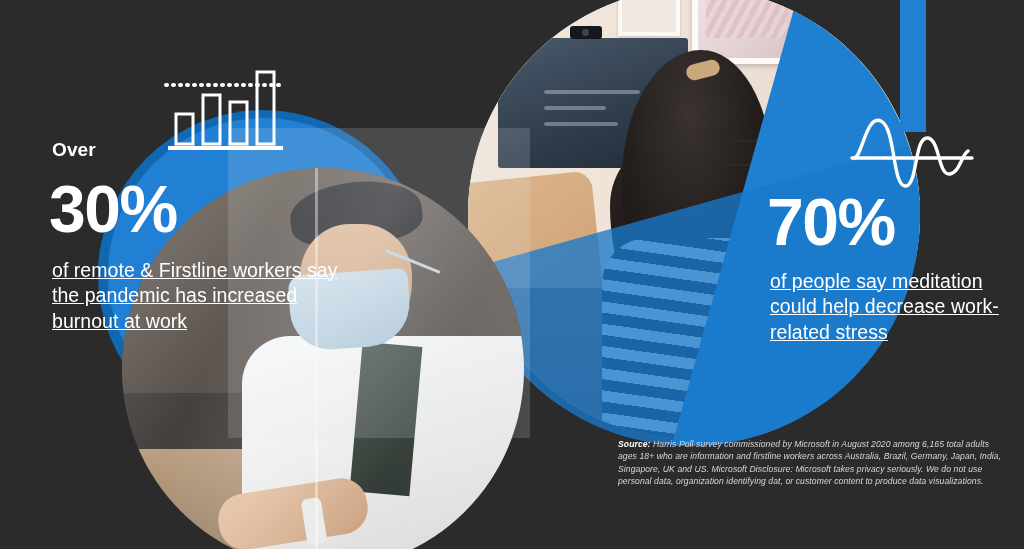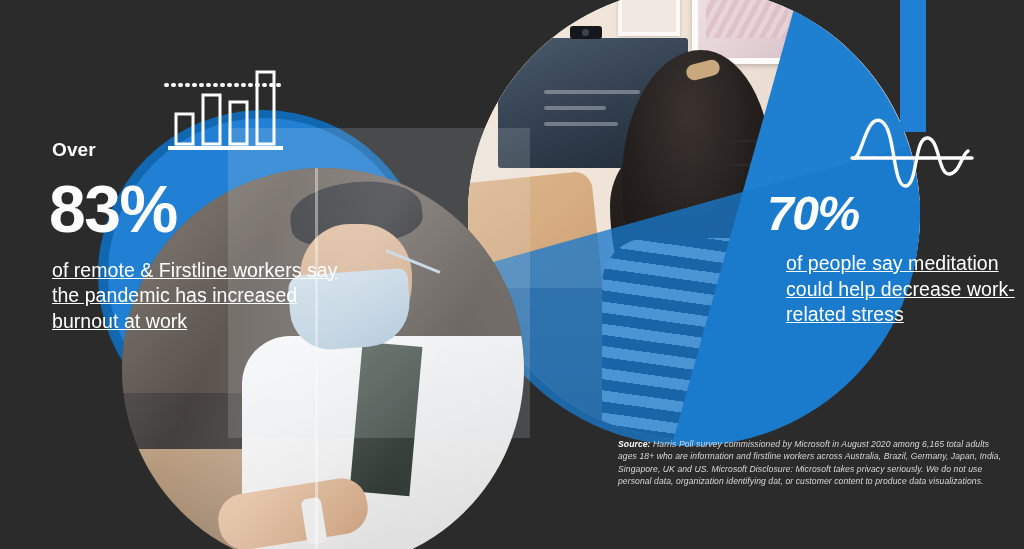--- a/index.html
+++ b/index.html
@@ -235,22 +235,22 @@
     margin:2px 0 16px -3px;
   }
   .stat-body {
     font-size:19.5px; line-height:25.5px; font-weight:400; letter-spacing:.05px;text-decoration:underline;
   }
 
   .stat-right {
     position:absolute; left:770px; top:190px; width:250px; z-index:40;
     color:#ffffff;
   }
-  .stat-right .big-num { font-size:48px; margin:0 0 14px -3px;font-style:italic; }
-  .stat-right .stat-body { font-size:19.5px; line-height:25.5px;margin-left:16px; }
+  .stat-right .big-num { font-size:66px; margin:0 0 14px -3px; }
+  .stat-right .stat-body { font-size:19.5px; line-height:25.5px; }
 
   
   #bar-icon { position:absolute; left:163px; top:66px; width:126px; height:88px; z-index:45; }
   #wave-icon { position:absolute; left:848px; top:118px; width:130px; height:72px; z-index:45; }
 
   
   #source {
     position:absolute; left:598px; top:438px; width:392px; z-index:50;
     color:#d8d8d8; font-size:8.6px; line-height:12.4px;
     font-style:italic; letter-spacing:.08px;margin-left:20px;
@@ -336,21 +336,21 @@
   <svg id="wave-icon" viewBox="0 0 130 72">
     <g stroke="#ffffff" fill="none" stroke-width="3.4" stroke-linecap="round">
       <line x1="4" y1="40" x2="124" y2="40"></line>
       <path d="M6 40 C 14 40, 18 -4, 33 3 C 48 10, 44 70, 58 68 C 70 66, 66 18, 80 20
                C 92 22, 90 58, 102 56 C 112 54, 114 36, 120 33"></path>
     </g>
   </svg>
 
   <div class="stat-left">
     <div class="over">Over</div>
-    <div class="big-num">83%</div>
+    <div class="big-num">30%</div>
     <div class="stat-body">of remote &amp; Firstline workers say the pandemic has increased burnout at work</div>
   </div>
 
   <div class="stat-right">
     <div class="big-num">70%</div>
     <div class="stat-body">of people say meditation could help decrease work-related stress</div>
   </div>
 
   <div id="source"><b>Source:</b><span> Harris Poll survey commissioned by Microsoft in August 2020 among 6,165 total adults ages 18+ who are information and firstline workers across Australia, Brazil, Germany, Japan, India, Singapore, UK and US. Microsoft Disclosure: Microsoft takes privacy seriously. We do not use personal data, organization identifying dat, or customer content to produce data visualizations.</span></div>
 

